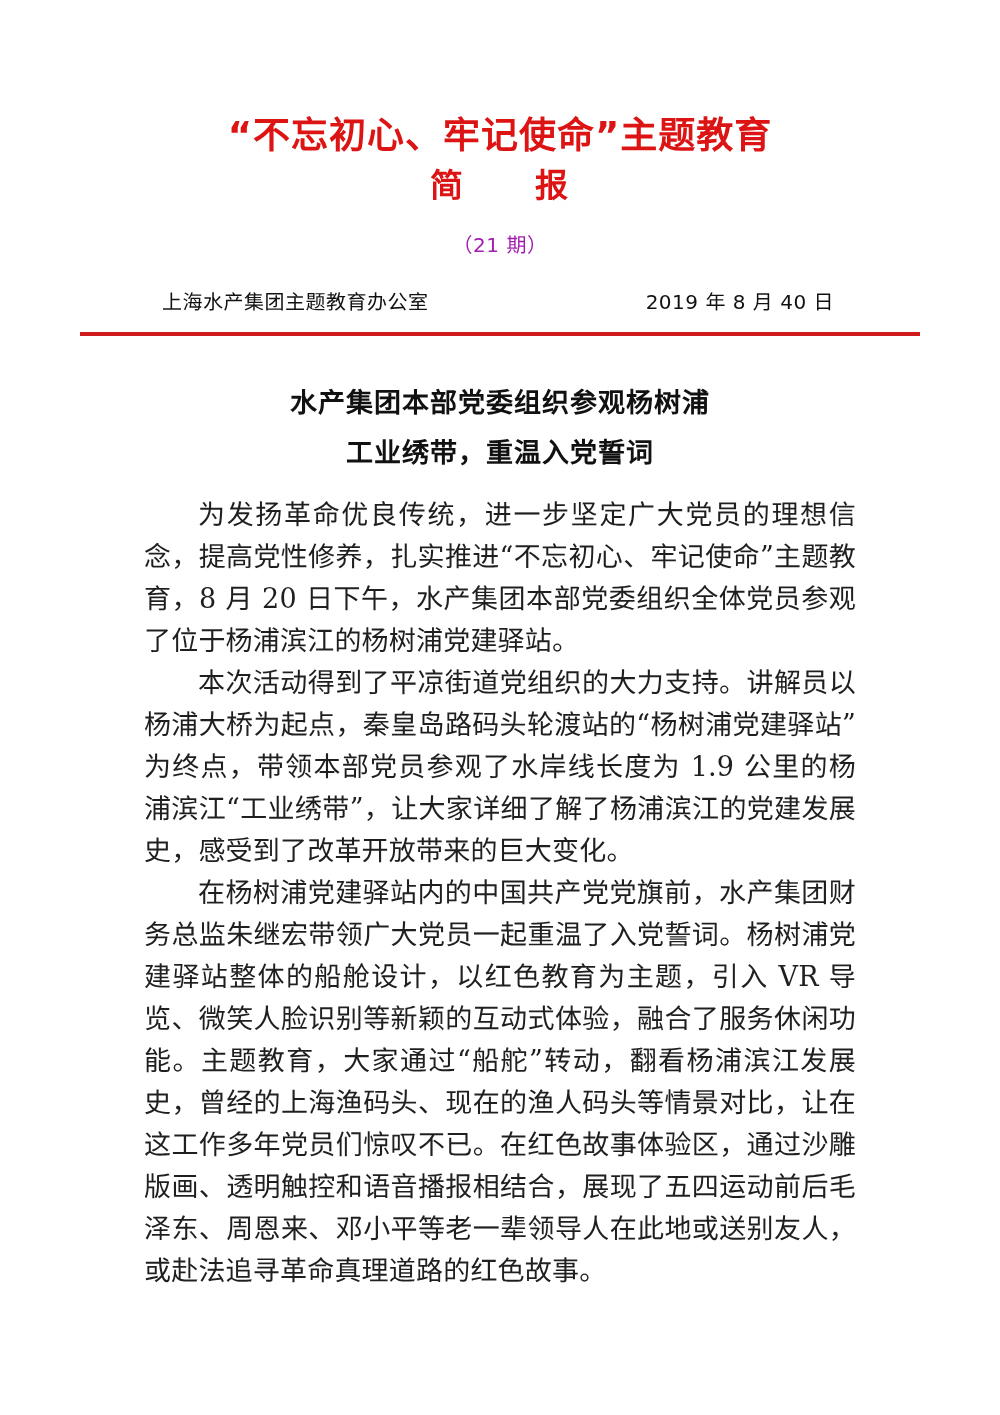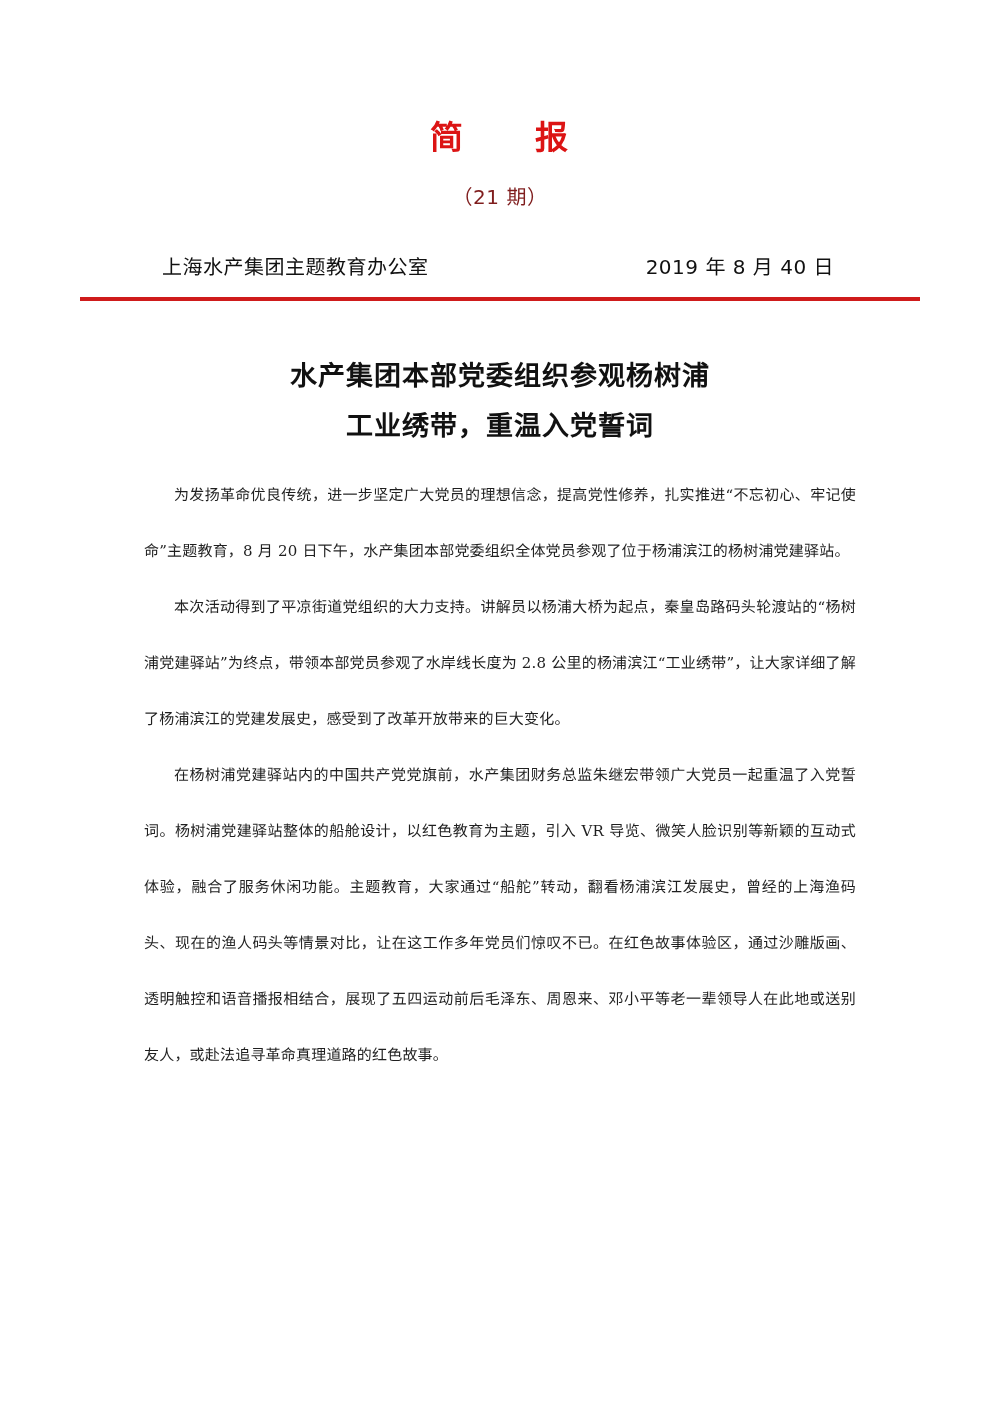--- a/index.html
+++ b/index.html
@@ -36,105 +36,106 @@
     letter-spacing: 1px;
     white-space: pre;
   }
   .masthead-title-line.second {
     font-size: 33px;
     line-height: 52px;
     letter-spacing: 2px;
   }
   .issue-line {
     text-align: center;
-    color: #7f1d1d;
+    color: #a21caf;
     font-family: "DejaVu Sans", "Liberation Sans", sans-serif;
     font-size: 20px;
     line-height: 30px;
     margin-top: 18px;
     letter-spacing: 0.5px;
   }
 
   
   .issuer-row {
     display: flex;
     justify-content: space-between;
     align-items: baseline;
     width: 676px;
-    margin: 39px auto 0 auto;
+    margin: 26px auto 0 auto;
     font-family: "DejaVu Sans", "Liberation Sans", sans-serif;
     font-size: 20px;
     color: #111111;
     letter-spacing: 0.5px;
   }
   .issuer-org { white-space: pre; }
   .issuer-date { white-space: pre; padding-right: 4px; }
 
   
   .red-rule {
     width: 840px;
     height: 4px;
     background: #cf1b1b;
     margin: 17px auto 0 auto;
   }
 
   
   .article {
     width: 712px;
-    margin: 8px auto;
+    margin: 0 auto;
     padding-top: 42px;
   }
   .article-headline {
     text-align: center;
     font-family: "DejaVu Serif", "Liberation Serif", serif;
     font-weight: bold;
     font-size: 27px;
     line-height: 50px;
     color: #111111;
     letter-spacing: 1px;
     white-space: pre;
   }
   .article-body {
     margin-top: 16px;
   }
   .para {
     font-family: "DejaVu Serif", "Liberation Serif", serif;
-    font-size: 15px;
-    line-height: 56px;
+    font-size: 27px;
+    line-height: 42px;
     color: #1f1f1f;
     text-align: justify;
     text-justify: inter-character;
     text-indent: 2em;
     margin: 0;
     letter-spacing: 0.2px;
   }
 </style>
 </head>
 <body>
 
 <div id="page">
 
   <div class="masthead">
+    <div class="masthead-title-line">“不忘初心、牢记使命”主题教育</div>
     <div class="masthead-title-line second">简　　报</div>
     <div class="issue-line">（21 期）</div>
   </div>
 
   <div class="issuer-row">
     <span class="issuer-org">上海水产集团主题教育办公室</span>
     <span class="issuer-date">2019 年 8 月 40 日</span>
   </div>
 
   <div class="red-rule"></div>
 
   <div class="article">
 
     <div class="article-headline">水产集团本部党委组织参观杨树浦</div>
     <div class="article-headline">工业绣带，重温入党誓词</div>
 
     <div class="article-body">
       <p class="para">为发扬革命优良传统，进一步坚定广大党员的理想信念，提高党性修养，扎实推进“不忘初心、牢记使命”主题教育，8 月 20 日下午，水产集团本部党委组织全体党员参观了位于杨浦滨江的杨树浦党建驿站。</p>
-      <p class="para">本次活动得到了平凉街道党组织的大力支持。讲解员以杨浦大桥为起点，秦皇岛路码头轮渡站的“杨树浦党建驿站”为终点，带领本部党员参观了水岸线长度为 2.8 公里的杨浦滨江“工业绣带”，让大家详细了解了杨浦滨江的党建发展史，感受到了改革开放带来的巨大变化。</p>
+      <p class="para">本次活动得到了平凉街道党组织的大力支持。讲解员以杨浦大桥为起点，秦皇岛路码头轮渡站的“杨树浦党建驿站”为终点，带领本部党员参观了水岸线长度为 1.9 公里的杨浦滨江“工业绣带”，让大家详细了解了杨浦滨江的党建发展史，感受到了改革开放带来的巨大变化。</p>
       <p class="para">在杨树浦党建驿站内的中国共产党党旗前，水产集团财务总监朱继宏带领广大党员一起重温了入党誓词。杨树浦党建驿站整体的船舱设计，以红色教育为主题，引入 VR 导览、微笑人脸识别等新颖的互动式体验，融合了服务休闲功能。主题教育，大家通过“船舵”转动，翻看杨浦滨江发展史，曾经的上海渔码头、现在的渔人码头等情景对比，让在这工作多年党员们惊叹不已。在红色故事体验区，通过沙雕版画、透明触控和语音播报相结合，展现了五四运动前后毛泽东、周恩来、邓小平等老一辈领导人在此地或送别友人，或赴法追寻革命真理道路的红色故事。</p>
     </div>
 
   </div>
 
 </div>
 
 </body></html>

